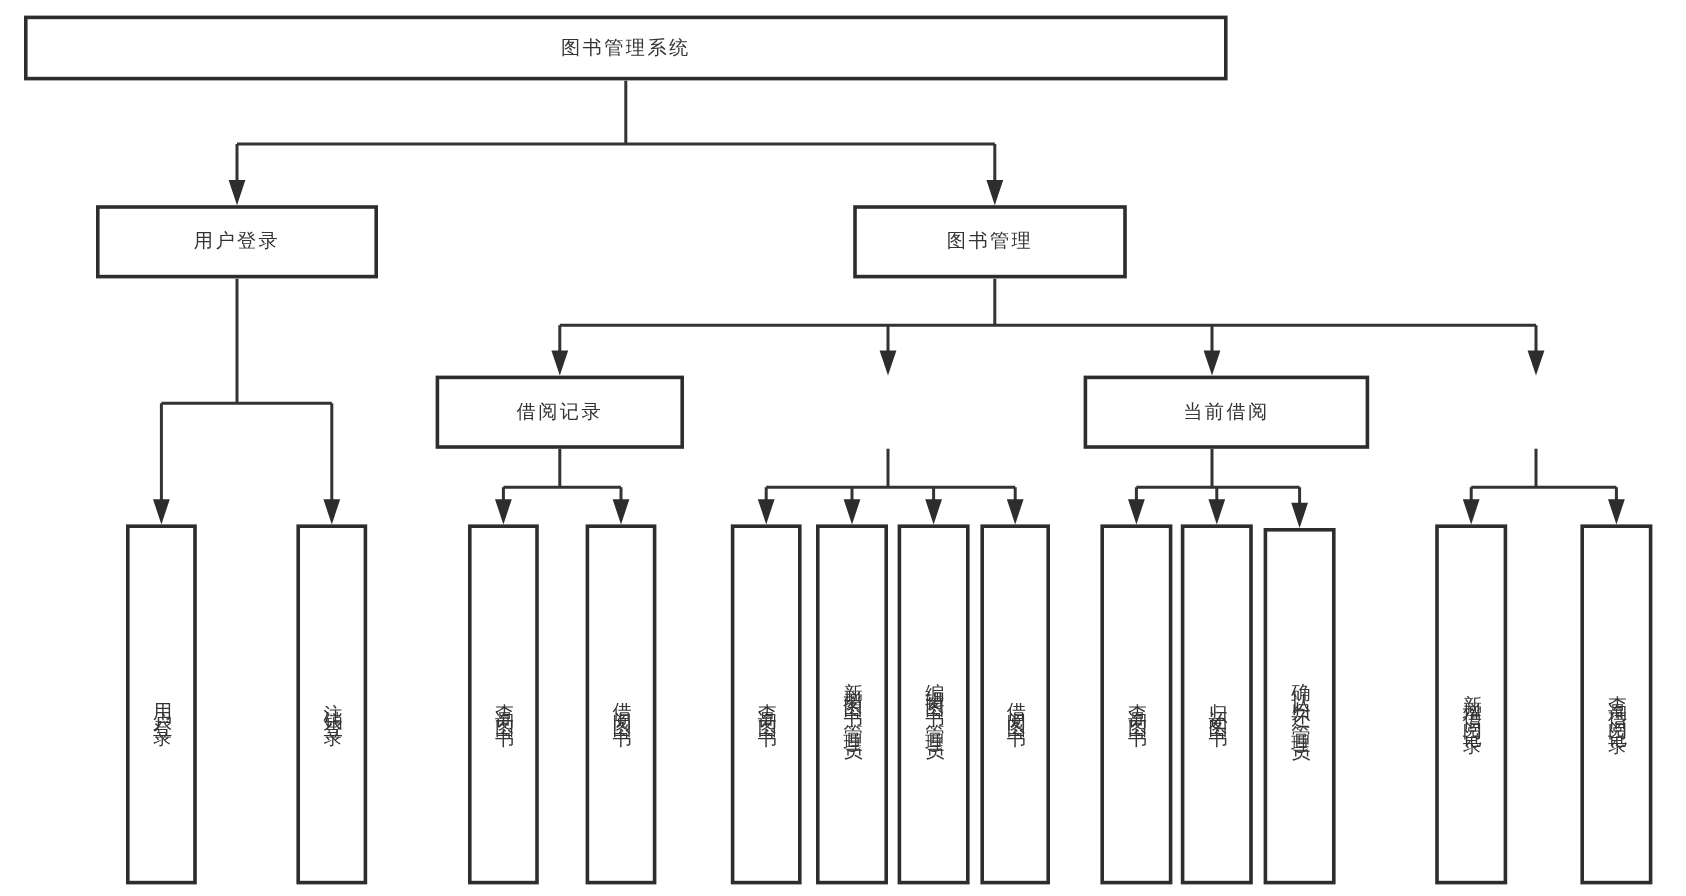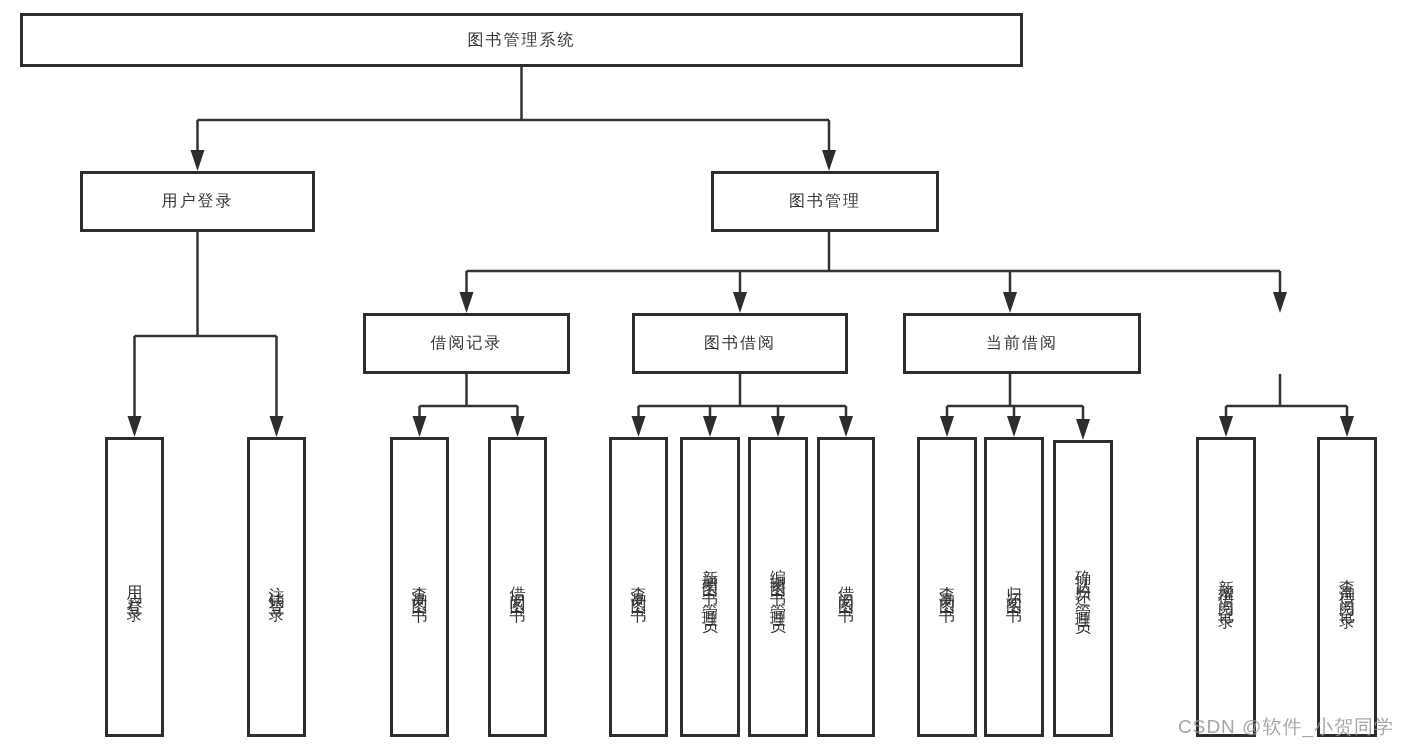--- a/index.html
+++ b/index.html
@@ -66,35 +66,33 @@
       <polygon points="1340,416 1354,416 1347,437"></polygon>
     </g>
   </svg>
 
   <div class="node" style="left:20px;top:13px;width:1003px;height:54px">图书管理系统</div>
 
   <div class="node" style="left:80px;top:171px;width:235px;height:61px">用户登录</div>
   <div class="node" style="left:711px;top:171px;width:228px;height:61px">图书管理</div>
 
   <div class="node" style="left:363px;top:313px;width:207px;height:61px">借阅记录</div>
-  <div class="node" style="left:632px;top:313px;width:216px;height:61px">图书借阅</div>
   <div class="node" style="left:903px;top:313px;width:238px;height:61px">当前借阅</div>
 
   <div class="node v" style="left:105px;top:437px;width:59px;height:300px">用户登录</div>
   <div class="node v" style="left:247px;top:437px;width:59px;height:300px">注销登录</div>
 
   <div class="node v" style="left:390px;top:437px;width:59px;height:300px">查询图书</div>
   <div class="node v" style="left:488px;top:437px;width:59px;height:300px">借阅图书</div>
 
   <div class="node v" style="left:609px;top:437px;width:59px;height:300px">查询图书</div>
   <div class="node v" style="left:680px;top:437px;width:60px;height:300px">新增图书（管理员）</div>
   <div class="node v" style="left:748px;top:437px;width:60px;height:300px">编辑图书（管理员）</div>
   <div class="node v" style="left:817px;top:437px;width:58px;height:300px">借阅图书</div>
 
   <div class="node v" style="left:917px;top:437px;width:60px;height:300px">查询图书</div>
   <div class="node v" style="left:984px;top:437px;width:60px;height:300px">归还图书</div>
   <div class="node v" style="left:1053px;top:440px;width:60px;height:297px">确认归还（管理员）</div>
 
   <div class="node v" style="left:1196px;top:437px;width:60px;height:300px">新增借阅记录</div>
   <div class="node v" style="left:1317px;top:437px;width:60px;height:300px">查询借阅记录</div>
 
-  <div class="watermark">CSDN @软件_小贺同学</div>
 </div>
 
 </body></html>

